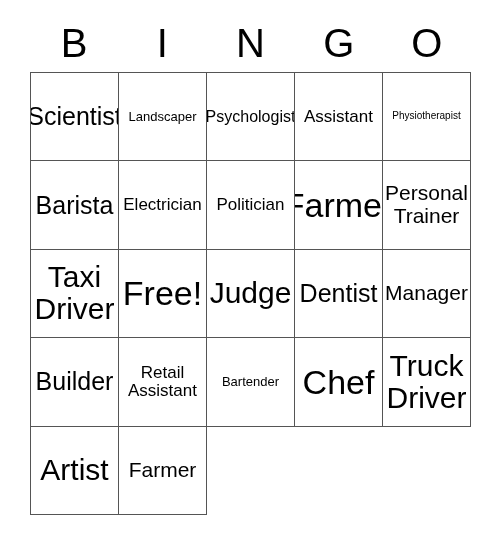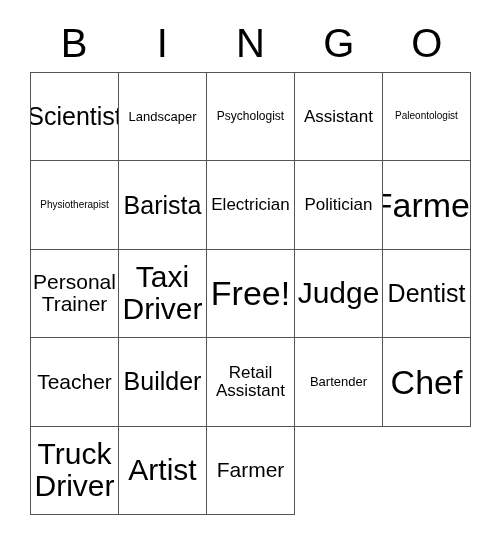--- a/index.html
+++ b/index.html
@@ -78,21 +78,21 @@
     white-space: pre-line;
   }
 
   
   .fs-xxl  { font-size: 34px; }
   .fs-xl   { font-size: 30px; }
   .fs-lg   { font-size: 25px; }
   .fs-md   { font-size: 21px; }
   .fs-sm   { font-size: 17px; }
   .fs-xs   { font-size: 13px; text-align: right; }
-  .fs-xxs  { font-size: 12px; }
+  .fs-xxs  { font-size: 16px; }
   .fs-tiny { font-size: 10px; }
 </style>
 </head>
 <body>
 
 <div id="bingo-card">
 
   <div id="bingo-header">
     <div class="header-letter">B</div>
     <div class="header-letter">I</div>
@@ -107,23 +107,20 @@
         <span class="cell-text fs-lg">Scientist</span>
       </div>
     <div class="bingo-cell">
         <span class="cell-text fs-xs">Landscaper</span>
       </div>
     <div class="bingo-cell">
         <span class="cell-text fs-xxs">Psychologist</span>
       </div>
     <div class="bingo-cell">
         <span class="cell-text fs-sm">Assistant</span>
-      </div>
-    <div class="bingo-cell">
-        <span class="cell-text fs-tiny">Paleontologist</span>
       </div>
 
     <div class="bingo-cell">
         <span class="cell-text fs-tiny">Physiotherapist</span>
       </div>
     <div class="bingo-cell">
         <span class="cell-text fs-lg">Barista</span>
       </div>
     <div class="bingo-cell">
         <span class="cell-text fs-sm">Electrician</span>
@@ -147,21 +144,21 @@
         <span class="cell-text fs-xxl">Free!</span>
       </div>
     <div class="bingo-cell">
         <span class="cell-text fs-xl">Judge</span>
       </div>
     <div class="bingo-cell">
         <span class="cell-text fs-lg">Dentist</span>
       </div>
 
     <div class="bingo-cell">
-        <span class="cell-text fs-md">Teacher</span>
+        <span class="cell-text fs-md">Manager</span>
       </div>
     <div class="bingo-cell">
         <span class="cell-text fs-lg">Builder</span>
       </div>
     <div class="bingo-cell">
         <span class="cell-text fs-sm">Retail
 Assistant</span>
       </div>
     <div class="bingo-cell">
         <span class="cell-text fs-xs">Bartender</span>

